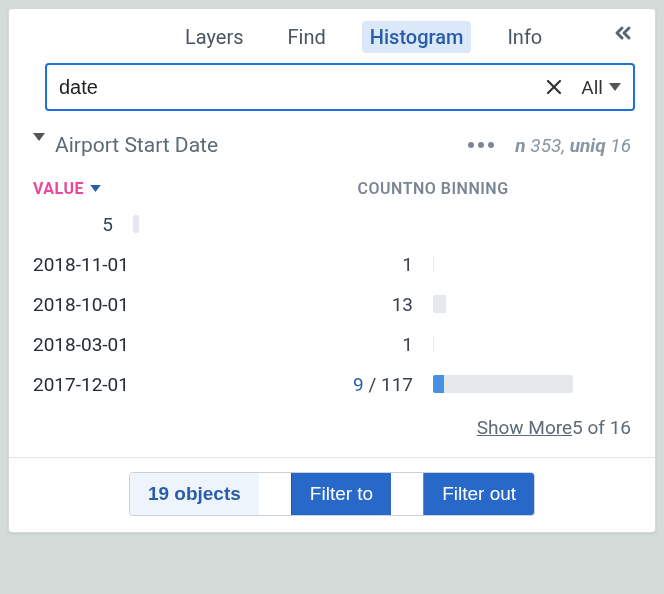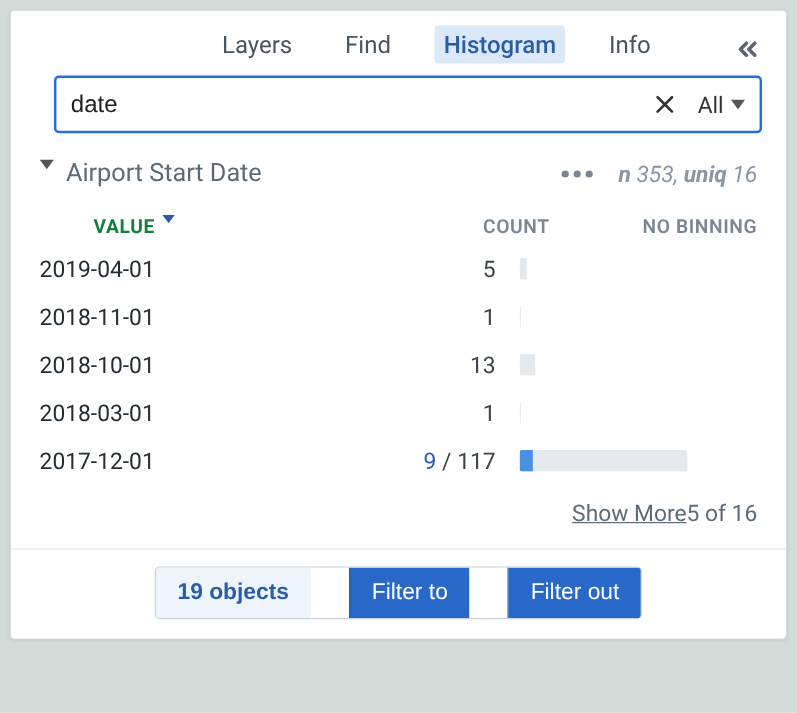--- a/index.html
+++ b/index.html
@@ -1,40 +1,40 @@
 <!DOCTYPE html>
 <html><head>
 <meta charset="utf-8">
 <style>
   * { box-sizing: border-box; margin: 0; padding: 0; }
   html, body { width: 664px; height: 594px; font-family: -apple-system, BlinkMacSystemFont, "Segoe UI", Roboto, sans-serif; }
   body { background: #d5dbd8; display: flex; align-items: flex-start; justify-content: center; padding: 8px; }
   .panel { width: 648px; background: #fff; border: 1px solid #d3d9de; border-radius: 4px; box-shadow: 0 1px 3px rgba(0,0,0,.08); }
-  .tabs { display: flex; align-items: flex-end; padding: 12px 20px 10px 20px; gap: 28px; font-size: 20px; color: #4a5562; }
+  .tabs { display: flex; align-items: flex-start; padding: 12px 20px 10px 20px; gap: 28px; font-size: 20px; color: #4a5562; }
   .tabs .spacer-left { flex: 0 0 120px; }
   .tabs .tab { cursor: pointer; padding: 4px 8px; border-radius: 4px; }
   .tabs .tab.active { background: #dbe8f7; color: #2a5da8; font-weight: 500; }
   .tabs .collapse { margin-left: auto; color: #5b6573; cursor: pointer; }
   .search-row { padding: 0 20px 14px 20px; margin-left: 16px; }
   .search-box { display: flex; align-items: center; border: 2px solid #1f6fe0; border-radius: 4px; height: 48px; padding: 0 12px; }
   .search-input { flex: 1; border: none; outline: none; font-size: 20px; color: #222; background: transparent; }
   .search-input::placeholder { color: #666; }
   .clear-btn { font-size: 22px; color: #333; cursor: pointer; margin-right: 18px; }
   .scope-btn { display: flex; align-items: center; gap: 6px; font-size: 19px; color: #333; cursor: pointer; }
   .field-header { display: flex; padding: 8px 24px 8px 24px; }
   .field-toggle { color: #555; margin-right: 10px; font-size: 14px; cursor: pointer; }
   .field-title { font-size: 21px; color: #5d6a78; }
   .field-actions { margin-left: auto; display: flex; align-items: center; gap: 20px; }
   .dots { color: #7a8694; letter-spacing: 2px; font-size: 22px; cursor: pointer; }
   .stats { font-size: 19px; color: #8895a3; font-style: italic; }
   .stats .b { font-weight: 700; }
   .table-head { display: flex; padding: 14px 24px 6px 24px; font-size: 16px; letter-spacing: .5px; }
-  .col-value { flex: 0 0 300px; display: flex; align-items: flex-start; gap: 6px; color: #15803d; font-weight: 700; cursor: pointer; margin-left: 45px; }
+  .col-value { flex: 0 0 300px; display: flex; align-items: center; gap: 6px; color: #ec4899; font-weight: 700; cursor: pointer; }
   .col-count { flex: 0 0 80px; text-align: right; color: #7a8694; font-weight: 600; cursor: pointer; }
-  .col-bin { flex: 1; text-align: right; color: #7a8694; font-weight: 600; cursor: pointer; }
+  .col-bin { flex: 1; text-align: left; color: #7a8694; font-weight: 600; cursor: pointer; }
   .rows { padding: 0 24px; }
   .row { display: flex; align-items: center; height: 40px; font-size: 19px; color: #242c36; }
   .row .v { flex: 0 0 300px; }
   .row .c { flex: 0 0 80px; text-align: right; color: #3a424c; }
   .row .c .sel { color: #2a5da8; }
   .row .bar-wrap { flex: 1; padding-left: 20px; }
   .bar-bg { position: relative; height: 18px; width: 140px; background: transparent; border-radius: 2px; overflow: hidden; }
   .bar-total { position: absolute; left: 0; top: 0; bottom: 0; background: #e5e9ed; }
   .bar-sel { position: absolute; left: 0; top: 0; bottom: 0; background: #4a90e2; }
   .showmore { display: flex; align-items: center; padding: 12px 24px 18px 52px; font-size: 19px; color: #5d6a78; justify-content: flex-end; }
@@ -111,21 +111,20 @@
       <svg width="11" height="7" viewBox="0 0 12 8">
           <polygon points="0,0 12,0 6,8" fill="#2a5da8"></polygon>
         </svg>
     </div>
     <div class="col-count">COUNT</div>
     <div class="col-bin">NO BINNING</div>
   </div>
 
   <div class="rows" id="rows-container">
       <div class="row">
-        <div class="v">2019-04-01</div>
         <div class="c">5</div>
         <div class="bar-wrap">
           <div class="bar-bg">
             <div class="bar-total" style="width: 4%;"></div>
             <div class="bar-sel" style="width: 0%;"></div>
           </div>
         </div>
       </div>
       <div class="row">
         <div class="v">2018-11-01</div>

